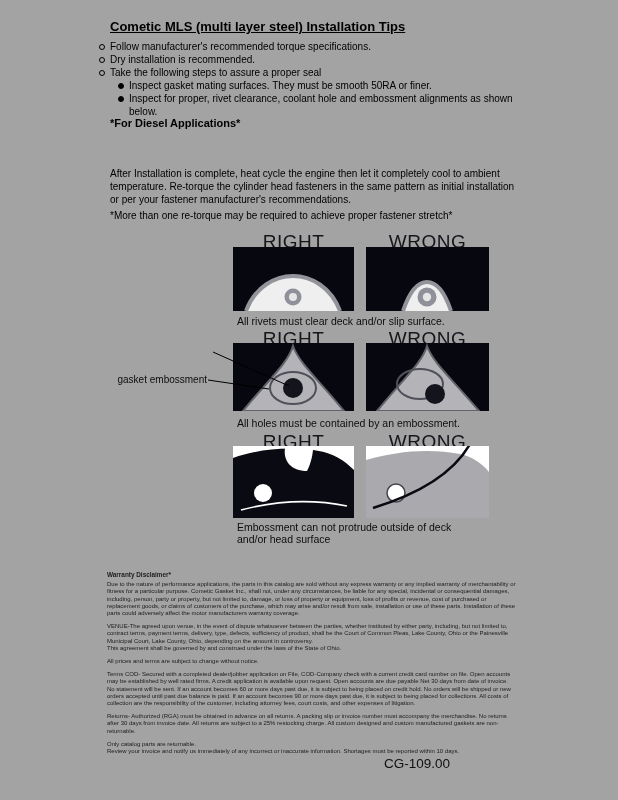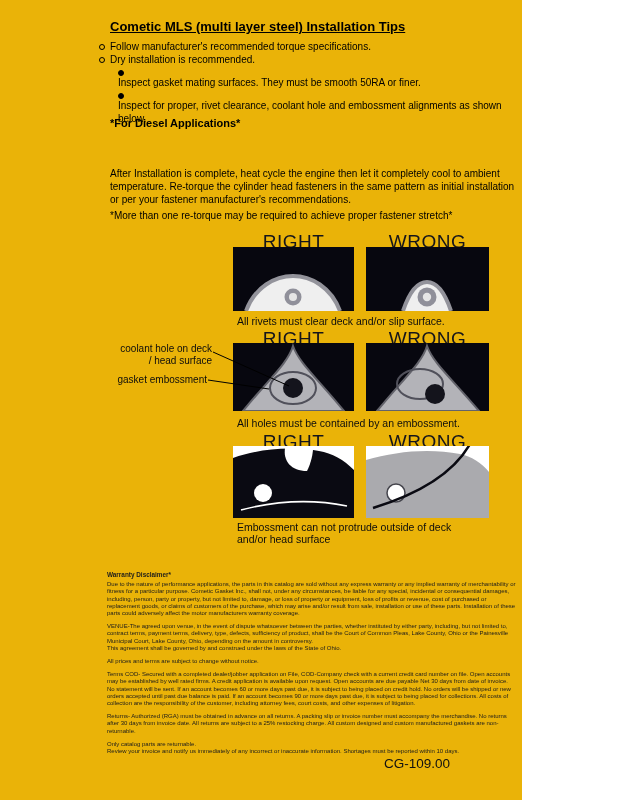--- a/index.html
+++ b/index.html
@@ -1,26 +1,26 @@
 <!DOCTYPE html>
 <html><head>
 <meta charset="utf-8">
 <style>
   html, body { margin:0; padding:0; background:#ffffff; }
   .page {
-    position:relative; width:522px; height:800px; background:#eab308;
+    position:relative; width:618px; height:800px; background:#a3a3a3;
     font-family:"Liberation Sans", sans-serif; color:#000; overflow:hidden;
   }
   .title {
     position:absolute; left:110px; top:19px;
     font-size:13px; font-weight:bold; text-decoration:underline; white-space:nowrap;
   }
   .bullets { position:absolute; left:99px; top:40px; width:430px; font-size:10px; }
   .b-row { display:flex; align-items:flex-start; line-height:13px; }
-  .b-sub { margin-left:19px;flex-direction:column; }
+  .b-sub { margin-left:19px; }
   .dot { width:4px; height:4px; border:1px solid #000; border-radius:50%; margin:4px 5px 0 0; flex:none; }
   .dot.fill { background:#000; }
   .diesel-heading { position:absolute; left:110px; top:117px; font-size:11px; font-weight:bold; white-space:nowrap; }
   .body-para { position:absolute; left:110px; width:412px; font-size:10px; line-height:13px; }
   .para1 { top:134px; }
   .para2 { top:167px; }
   .para3 { top:209px; white-space:nowrap; }
   .diag-row { position:absolute; width:256px; }
   .diag-label { position:absolute; top:0; text-align:center; font-size:19px; color:#15151b; letter-spacing:0.5px; }
   .panel { position:absolute; top:16px; display:block; }
@@ -42,20 +42,24 @@
   <div class="title">Cometic MLS (multi layer steel) Installation Tips</div>
 
   <div class="bullets">
     <div class="b-row">
       <span class="dot"></span>
       <span>Follow manufacturer's recommended torque specifications.</span>
     </div>
     <div class="b-row">
       <span class="dot"></span>
       <span>Dry installation is recommended.</span>
+    </div>
+    <div class="b-row">
+      <span class="dot"></span>
+      <span>Take the following steps to assure a proper seal</span>
     </div>
     <div class="b-row b-sub">
       <span class="dot fill"></span>
       <span>Inspect gasket mating surfaces.  They must be smooth 50RA or finer.</span>
     </div>
     <div class="b-row b-sub">
       <span class="dot fill"></span>
       <span>Inspect for proper, rivet clearance, coolant hole and embossment alignments as shown below.</span>
     </div>
   </div>
@@ -95,21 +99,20 @@
     </svg>
     <svg class="panel" style="left:133px; top:15px;" width="123" height="68" viewBox="0 0 123 68">
       <rect width="123" height="68" fill="#07070f"></rect>
       <path d="M61,3 C56,20 37,36 11,68 L113,68 C86,36 67,20 61,3 Z" fill="#b3b3b8" stroke="#63636b" stroke-width="2"></path>
       <ellipse cx="54" cy="41" rx="23" ry="15" fill="none" stroke="#50505a" stroke-width="2"></ellipse>
       <circle cx="69" cy="51" r="10" fill="#14141c"></circle>
     </svg>
     <div class="diag-caption" style="top:89px;">All holes must be contained by an embossment.</div>
   </div>
 
-  <div class="callout" style="left:115px; top:343px; width:97px;">coolant hole on deck / head surface</div>
   <div class="callout" style="left:110px; top:374px; width:97px;">gasket embossment</div>
   <svg class="callout-lines" width="95" height="50" viewBox="0 0 95 50">
     <line x1="8" y1="7" x2="84" y2="41" stroke="#000" stroke-width="1"></line>
     <line x1="3" y1="35" x2="64" y2="44" stroke="#000" stroke-width="1"></line>
   </svg>
 
   <div class="diag-row" style="left:233px; top:431px;">
     <div class="diag-label" style="left:0; width:121px;">RIGHT</div>
     <div class="diag-label" style="left:133px; width:123px;">WRONG</div>
     <svg class="panel" style="left:0; top:15px;" width="121" height="72" viewBox="0 0 121 72">

